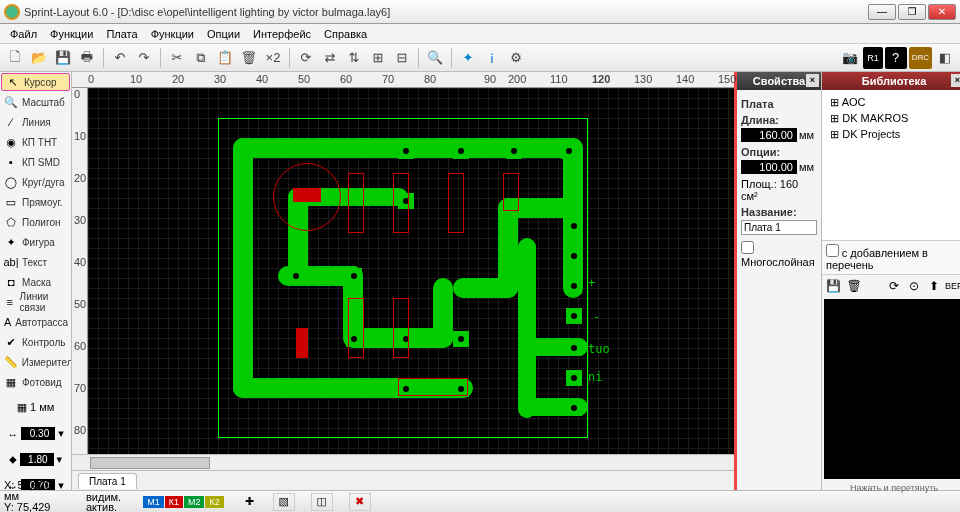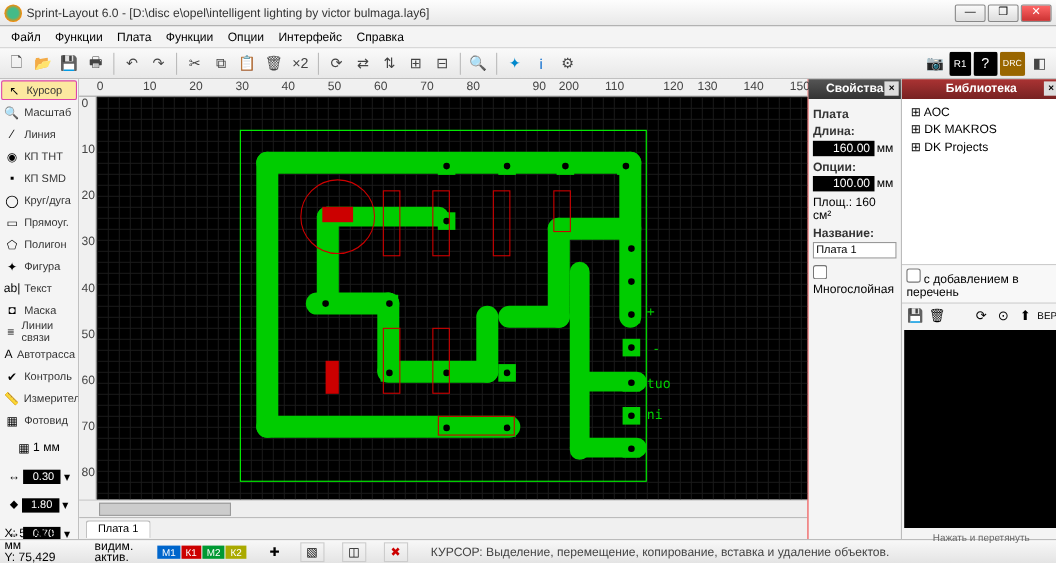--- a/index.html
+++ b/index.html
@@ -48,21 +48,21 @@
 .comp { position:absolute; border:1px solid #c00; }
 .circ { position:absolute; border:1px solid #c00; border-radius:50%; }
 .redblk { position:absolute; background:#c00; }
 .txt { position:absolute; color:#0c0; font-size:12px; font-family:monospace; }
 .scroll-h { height:16px; background:#eee; border-top:1px solid #bbb; display:flex; align-items:center; }
 .scroll-h .thumb { width:120px; height:12px; background:#ccc; border:1px solid #999; margin-left:18px; }
 .tabs { height:20px; background:#f0f0f0; border-top:1px solid #bbb; display:flex; align-items:center; padding-left:6px; }
 .tab { padding:2px 10px; background:#fff; border:1px solid #bbb; border-bottom:none; border-radius:3px 3px 0 0; font-size:10px; }
 
 .rightcol { width:226px; display:flex; background:#f4f4f4; }
-.props { width:88px; border-left:1px solid #ef4444; border-right:1px solid #bbb; }
+.props { width:88px; border-left:3px solid #ef4444; border-right:1px solid #bbb; }
 .panelhdr { height:18px; background:linear-gradient(#555,#333); color:#fff; font-weight:bold; text-align:center; line-height:18px; font-size:11px; position:relative; }
 .panelhdr .x { position:absolute; right:2px; top:2px; width:13px; height:13px; background:#ddd; color:#000; font-size:9px; line-height:13px; text-align:center; }
 .props .body { padding:4px; font-size:10px; }
 .props .lbl { font-weight:bold; margin:4px 0 2px; color:#333; }
 .props .val { display:flex; align-items:center; gap:2px; margin-bottom:4px; }
 .props .num { background:#000; color:#fff; padding:1px 4px; width:56px; text-align:right; }
 .props input[type=text] { width:76px; font-size:10px; padding:1px 2px; border:1px solid #999; }
 .props input[type=checkbox] { margin-right:3px; }
 
 .lib { flex:1; }
@@ -232,21 +232,21 @@
         <span style="left: 100px;">20</span>
         <span style="left: 142px;">30</span>
         <span style="left: 184px;">40</span>
         <span style="left: 226px;">50</span>
         <span style="left: 268px;">60</span>
         <span style="left: 310px;">70</span>
         <span style="left: 352px;">80</span>
         <span style="left: 412px;">90</span>
         <span style="left: 436px;">200</span>
         <span style="left: 478px;">110</span>
-        <span style="left: 531px;">120</span>
+        <span style="left: 520px; font-weight: bold;">120</span>
         <span style="left: 562px;">130</span>
         <span style="left: 604px;">140</span>
         <span style="left: 646px;">150</span>
       </div>
     <div class="canvasrow">
       <div class="ruler-v" id="rulerv">
           <span style="top: 0px;">0</span>
           <span style="top: 42px;">10</span>
           <span style="top: 84px;">20</span>
           <span style="top: 126px;">30</span>
@@ -378,14 +378,13 @@
   <div class="layers" id="layers">
       <span class="layer" style="background: rgb(0, 102, 204);">М1</span>
       <span class="layer" style="background: rgb(204, 0, 0);">К1</span>
       <span class="layer" style="background: rgb(0, 153, 51);">М2</span>
       <span class="layer" style="background: rgb(170, 170, 0); text-align: right;">К2</span>
     </div>
   <div style="width:16px;text-align:center">✚</div>
   <div class="sbtn">▧</div>
   <div class="sbtn">◫</div>
   <div class="sbtn" style="color:#c00">✖</div>
-  <div class="msg">КУРСОР: Выделение, перемещение, копирование, вставка и удаление объектов.</div>
 </div>
 
 </body></html>

